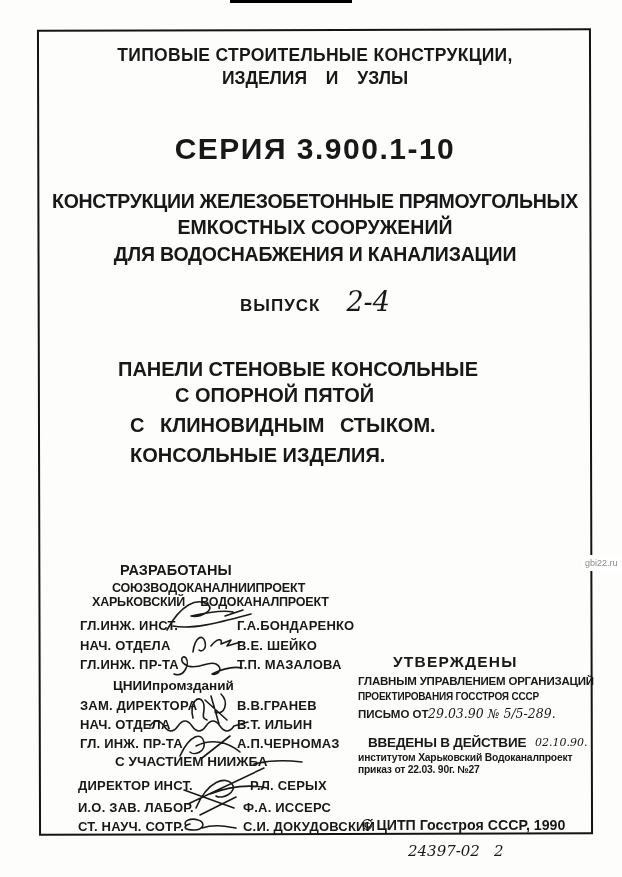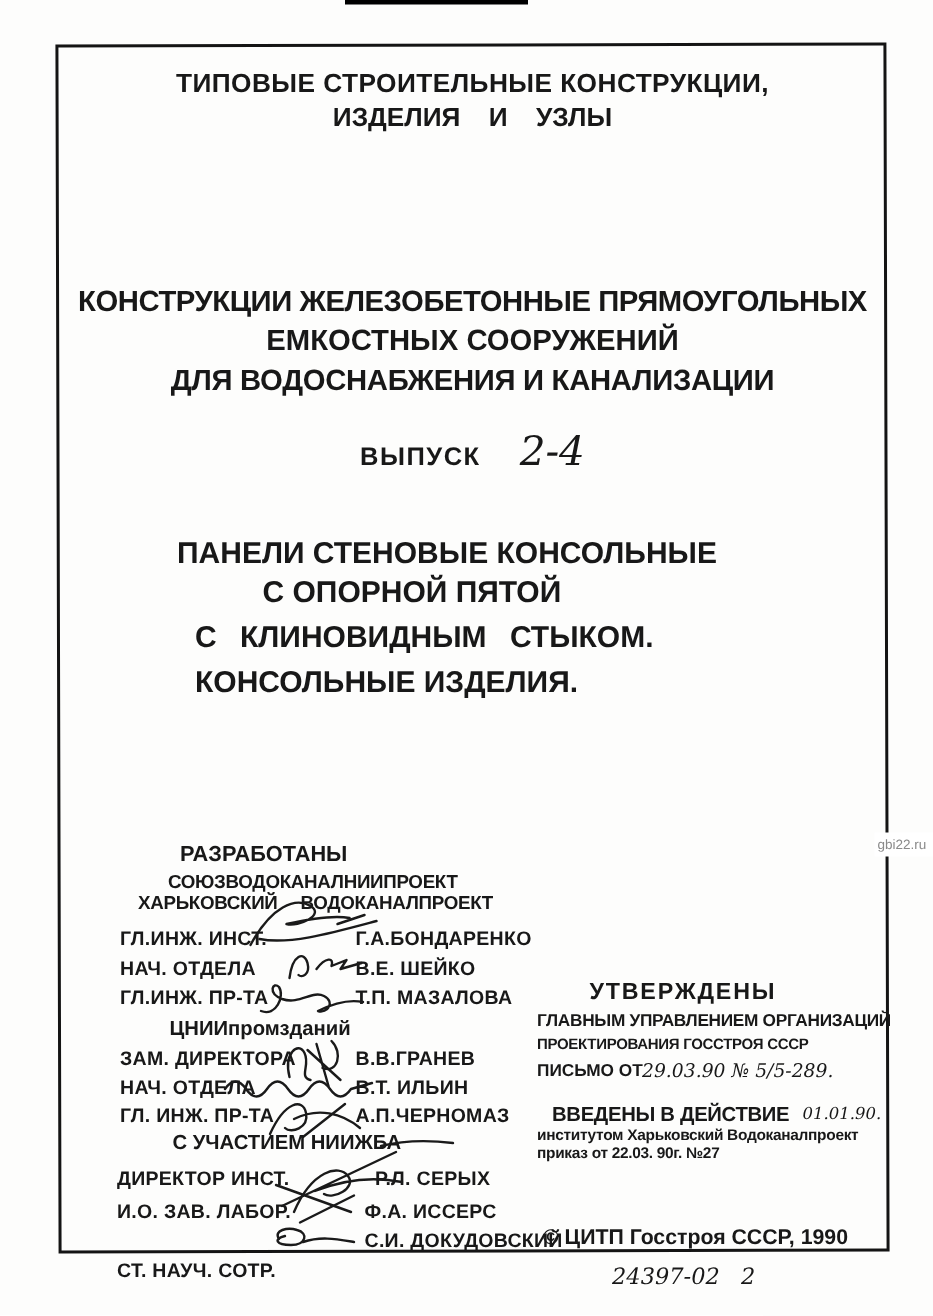--- a/index.html
+++ b/index.html
@@ -26,20 +26,21 @@
 <body>
 
 <div class="sheet">
   <div class="top-mark"></div>
   <div class="frame"></div>
   <div class="edge-shade"></div>
 
   <div class="c" style="top:45px;font-size:17.5px;letter-spacing:.3px">ТИПОВЫЕ СТРОИТЕЛЬНЫЕ КОНСТРУКЦИИ,</div>
   <div class="c" style="top:68px;font-size:17.5px;word-spacing:14px">ИЗДЕЛИЯ   И   УЗЛЫ</div>
 
+  <div class="c" style="top:132px;font-size:30px;letter-spacing:1.5px">СЕРИЯ 3.900.1-10</div>
 
   <div class="c" style="top:190px;font-size:19.5px;letter-spacing:-0.3px">КОНСТРУКЦИИ ЖЕЛЕЗОБЕТОННЫЕ ПРЯМОУГОЛЬНЫХ</div>
   <div class="c" style="top:216px;font-size:19.5px">ЕМКОСТНЫХ СООРУЖЕНИЙ</div>
   <div class="c" style="top:243px;font-size:19.5px;letter-spacing:-0.2px">ДЛЯ ВОДОСНАБЖЕНИЯ И КАНАЛИЗАЦИИ</div>
 
   <div class="issue-row">
     <span class="abs" style="position:static;font-size:17px;letter-spacing:1px">ВЫПУСК</span>
     <span class="hand" style="font-size:27px">2-4</span>
   </div>
 
@@ -90,40 +91,40 @@
 
   <div class="abs" style="left:115px;top:754px;font-size:13.5px">С УЧАСТИЕМ  НИИЖБА</div>
   <svg class="sig" style="left:252px;top:756px" width="52" height="12" viewBox="0 0 52 12">
     <path d="M2 8 C 18 4, 34 4, 50 6"></path>
   </svg>
 
   <div class="lbl" style="left:78px;top:778px">ДИРЕКТОР ИНСТ.</div>
   <div class="nm" style="left:250px;top:778px">Р.Л. СЕРЫХ</div>
   <div class="lbl" style="left:78px;top:800px">И.О. ЗАВ. ЛАБОР.</div>
   <div class="nm" style="left:243px;top:800px">Ф.А. ИССЕРС</div>
-  <div class="lbl" style="left:78px;top:839px">СТ. НАУЧ. СОТР.</div>
+  <div class="lbl" style="left:78px;top:819px">СТ. НАУЧ. СОТР.</div>
   <div class="nm" style="left:243px;top:819px">С.И. ДОКУДОВСКИЙ</div>
 
   <svg class="sig" style="left:182px;top:760px" width="90" height="52" viewBox="0 0 90 52">
     <path d="M6 44 L 82 8 M 14 48 C 26 20, 44 16, 50 24 C 56 32, 40 40, 34 36 M 28 34 C 48 26, 66 24, 86 28 M 2 30 L 52 48"></path>
   </svg>
   <svg class="sig" style="left:196px;top:793px" width="46" height="26" viewBox="0 0 46 26">
     <path d="M4 22 L 40 4"></path>
   </svg>
   <svg class="sig" style="left:174px;top:816px" width="66" height="20" viewBox="0 0 66 20">
     <path d="M12 10 C 8 4, 18 2, 24 4 C 32 6, 30 14, 20 14 C 10 14, 8 10, 16 8 M 28 12 C 40 8, 50 10, 62 12"></path>
   </svg>
 
   <div class="abs" style="left:393px;top:653px;font-size:15.5px;letter-spacing:1.2px">УТВЕРЖДЕНЫ</div>
   <div class="abs" style="left:358px;top:675px;font-size:11.5px;letter-spacing:-0.2px">ГЛАВНЫМ УПРАВЛЕНИЕМ ОРГАНИЗАЦИЙ</div>
   <div class="abs" style="left:358px;top:691px;font-size:10px;letter-spacing:-0.2px">ПРОЕКТИРОВАНИЯ  ГОССТРОЯ СССР</div>
   <div class="abs" style="left:358px;top:708px;font-size:11.5px">ПИСЬМО ОТ</div>
   <div class="hand abs" style="left:428px;top:706px;font-size:12.5px">29.03.90 № 5/5-289.</div>
   <div class="abs" style="left:368px;top:735px;font-size:13.5px;letter-spacing:-0.2px">ВВЕДЕНЫ  В  ДЕЙСТВИЕ</div>
-  <div class="hand abs" style="left:535px;top:736px;font-size:11px">01.01.90.</div>
+  <div class="hand abs" style="left:535px;top:736px;font-size:11px">02.10.90.</div>
   <div class="abs" style="left:358px;top:752px;font-size:10.3px;letter-spacing:-0.2px">институтом Харьковский Водоканалпроект</div>
   <div class="abs" style="left:358px;top:764px;font-size:10.3px;letter-spacing:-0.2px">приказ от 22.03. 90г.   №27</div>
 
   <div class="abs" style="left:362px;top:817px;font-size:14.2px">© ЦИТП Госстроя СССР, 1990</div>
   <div class="hand abs" style="left:408px;top:842px;font-size:15px">24397-02</div>
   <div class="hand abs" style="left:494px;top:842px;font-size:15px">2</div>
 
   <div class="wm">gbi22.ru</div>
 </div>
 

